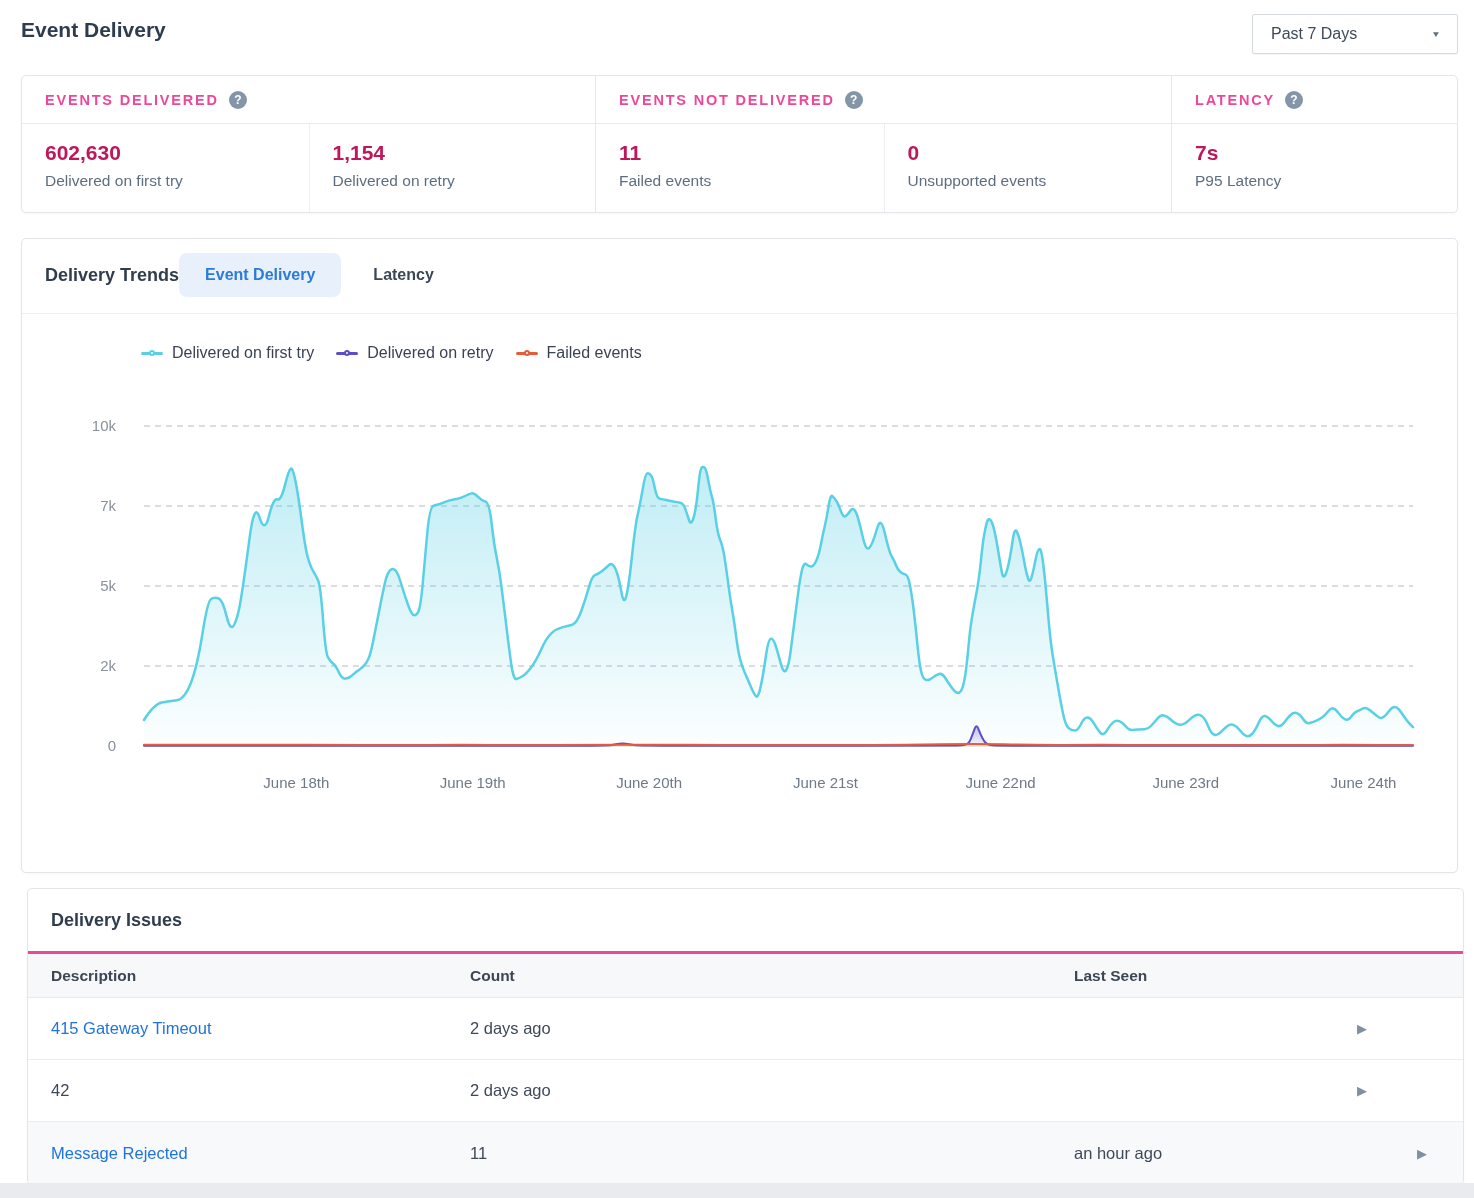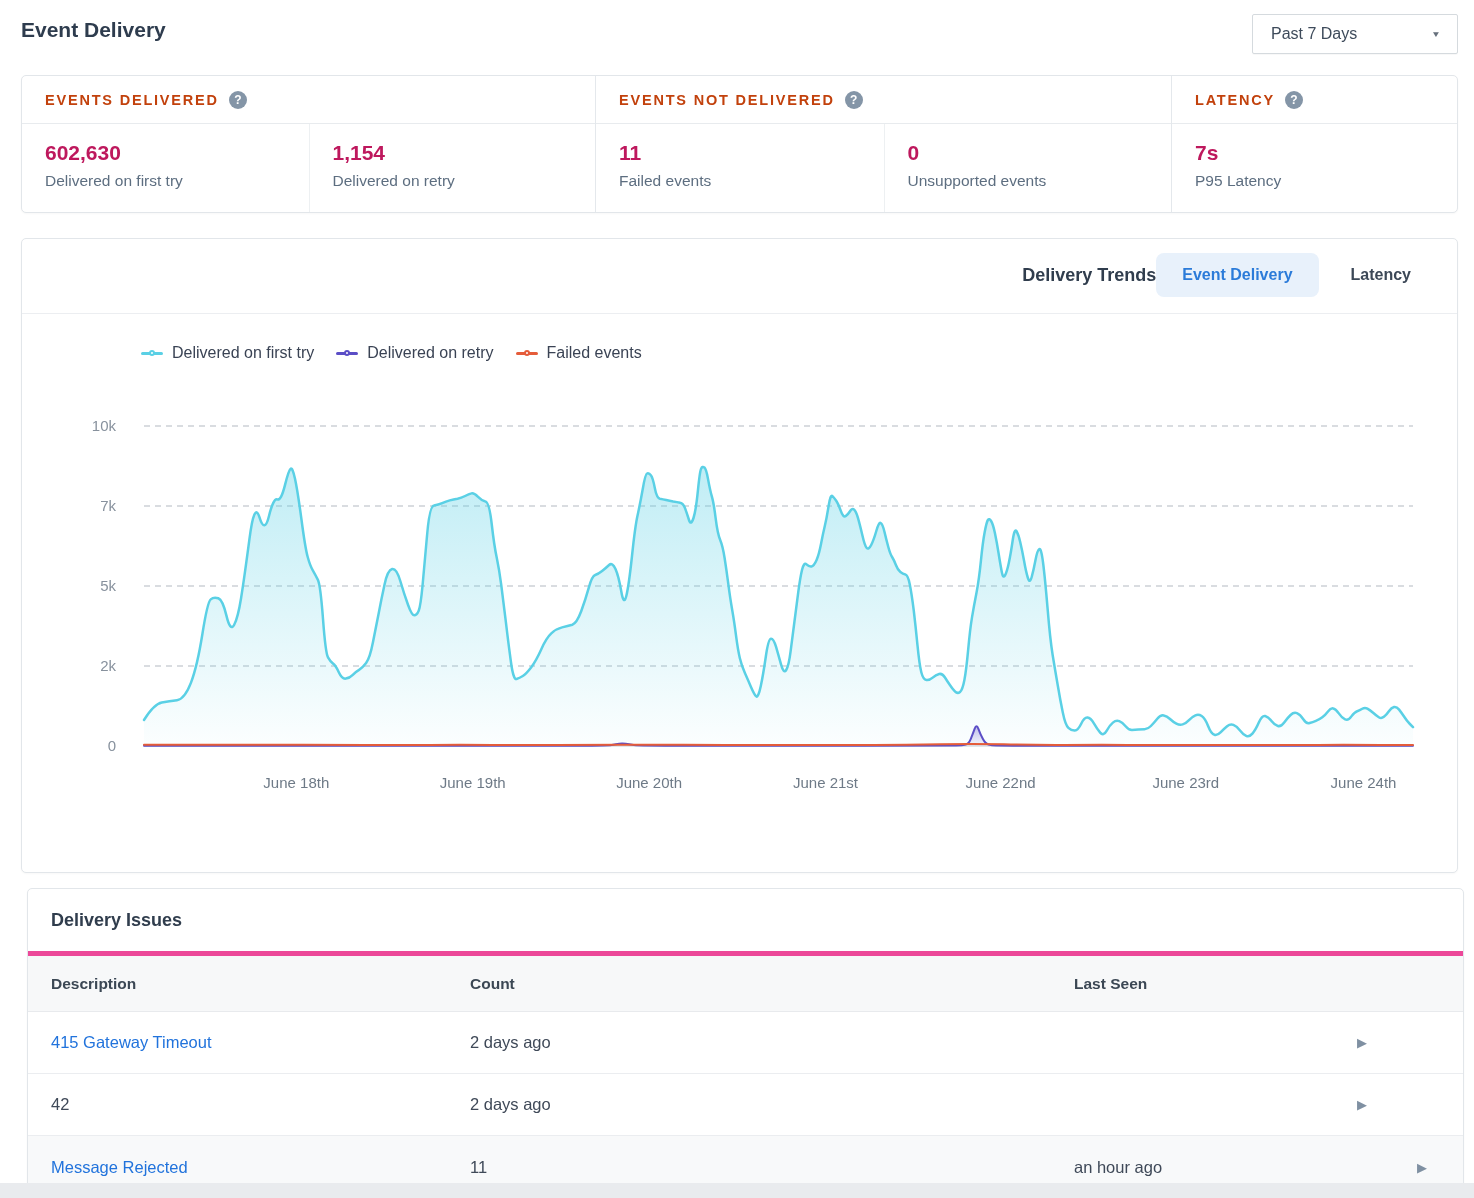--- a/index.html
+++ b/index.html
@@ -21,33 +21,33 @@
   
   .card { border:1px solid #e2e6ea; border-radius:5px; background:#fff;
     margin-left:21px; width:1437px; box-shadow:0 1px 2px rgba(0,0,0,0.03); }
 
   
   .stats { display:grid; grid-template-columns:573px 576px 1fr; height:138px; margin-top:13px; }
   .stat-section { display:flex; flex-direction:column; }
   .stat-section + .stat-section { border-left:1px solid #e4e8ec; }
   .stat-head { height:48px; display:flex; align-items:center; gap:10px;
     padding-left:23px; border-bottom:1px solid #e8ebee; }
-  .stat-head-label { font-size:14.5px; font-weight:700; letter-spacing:1.8px; color:#c2410c; }
+  .stat-head-label { font-size:14.5px; font-weight:700; letter-spacing:1.8px; color:#ec4899; }
   .q-icon { width:18px; height:18px; border-radius:50%; background:#8495a7; color:#fff;
     font-size:12px; font-weight:700; display:inline-flex; align-items:center;
     justify-content:center; line-height:1; }
   .stat-cells { flex:1; display:grid; grid-auto-flow:column; grid-auto-columns:1fr; }
   .stat-cell { padding:17px 23px; }
   .stat-cell + .stat-cell { border-left:1px solid #edf0f2; }
   .stat-value { font-size:21px; font-weight:700; color:#be185d; }
   .stat-label { font-size:15.5px; color:#5d6e80; margin-top:7px; }
 
   
   .trends { margin-top:25px; height:635px; }
-  .card-header { height:75px; display:flex; align-items:center; justify-content:flex-end;
+  .card-header { height:75px; display:flex; align-items:center; justify-content:flex-start;
     padding:0 20px 2px 23px; border-bottom:1px solid #eceef1; }
   .card-title { font-size:18px; font-weight:700; color:#303d4d; }
   .tabs { display:flex; align-items:center; gap:6px; }
   .tab { padding:13px 26px; font-size:16px; font-weight:700; color:#3c4857;
     border-radius:8px; cursor:pointer; }
   .tab.active { background:#e8f1fb; color:#2b7bd9; }
 
   .legend { display:flex; align-items:center; gap:22px; margin:28px 0 0 119px; height:22px; }
   .legend-item { display:flex; align-items:center; gap:9px; }
   .legend-marker { width:22px; height:3px; border-radius:2px; position:relative; display:inline-block; }
@@ -56,22 +56,22 @@
   .legend-label { font-size:16px; color:#3a4354; }
 
   #trend-svg { display:block; margin-top:12px; width:1437px; height:430px; }
   .ytick { font-size:15px; fill:#87919d; }
   .xtick { font-size:15px; fill:#6e7a87; }
 
   
   .issues { margin-top:15px;margin-left:27px; }
   .issues-title-row { height:62px; display:flex; align-items:center; padding-left:23px; }
   .issues-grid { display:grid; grid-template-columns:419px 604px 1fr 60px; align-items:center; }
-  .issues-head { background:#f7f8f9; border-top:5px solid #ec4899; border-bottom:1px solid #e8eaed;
-    height:61px; }
+  .issues-head { background:#f7f8f9; border-top:3px solid #ec4899; border-bottom:1px solid #e8eaed;
+    height:47px; }
   .issues-head .cell { font-size:15.5px; font-weight:700; color:#3b4754; }
   .cell { padding-left:23px; }
   .issue-row { height:62px; border-bottom:1px solid #ebedf0; }
   .issue-row:last-child { border-bottom:none; background:#f8f9fa; border-radius:0 0 5px 5px; }
   .issue-link { font-size:16.5px; color:#2173dc; text-decoration:none; cursor:pointer; }
   .issue-count, .issue-seen { font-size:16.5px; color:#3f4958; }
   .row-arrow { font-size:13px; color:#7f90a2; text-align:right; padding-right:36px; cursor:pointer; }
 
   .bottom-strip { position:absolute; left:0; bottom:0; width:1474px; height:15px; background:#e9ebee; }
 </style>

